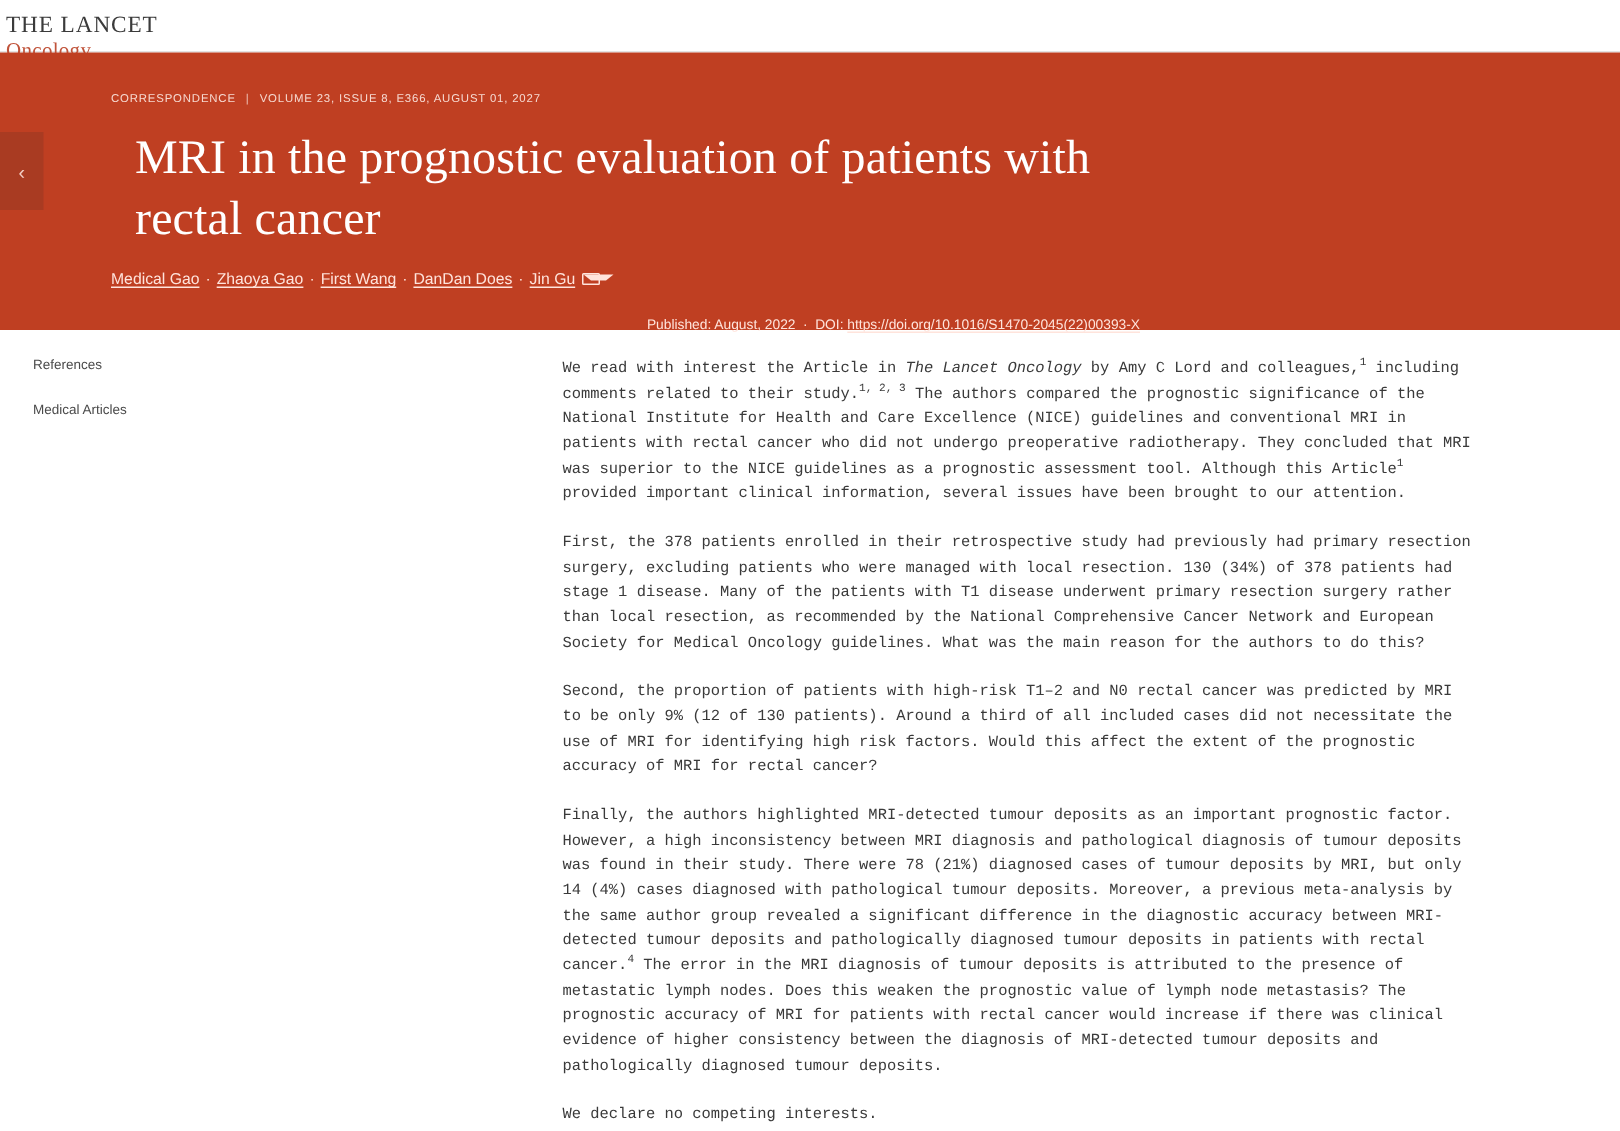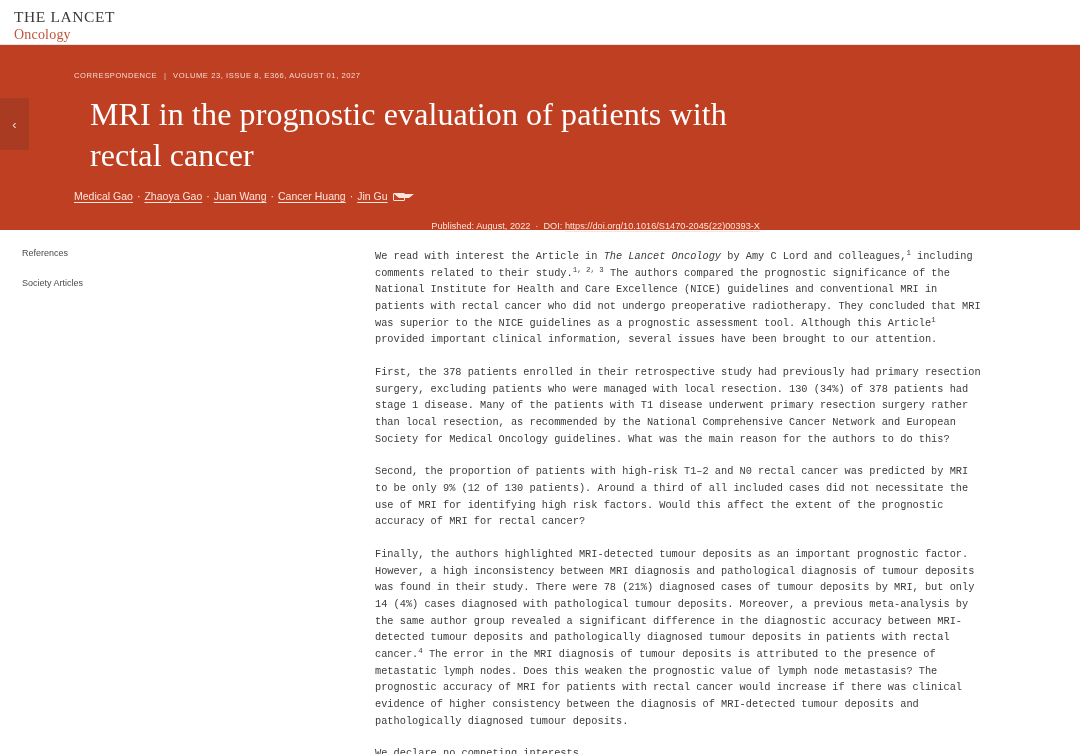--- a/index.html
+++ b/index.html
@@ -8,23 +8,23 @@
     width: 1080px;
     height: 754px;
     background: #ffffff;
     font-family: "Liberation Sans", sans-serif;
     color: #333333;
     overflow: hidden;
   }
 
   
   .masthead {
-    height: 45px;
+    height: 35px;
     border-bottom: 1px solid #e3e3e3;
-    padding: 8px 0 0 14px;
+    padding: 8px 0 0 4px;
   }
   .brand-line1 {
     font-family: "Liberation Serif", serif;
     font-size: 15.5px;
     letter-spacing: 0.6px;
     color: #3b3b3b;
   }
   .brand-line2 {
     font-family: Liberation Serif, serif;
     font-size: 14px;
@@ -162,35 +162,35 @@
   <div class="hero-inner">
     <div class="kicker">
       <span>CORRESPONDENCE</span>
       <span class="sep">|</span>
       <span>VOLUME 23, ISSUE 8, E366, AUGUST 01, 2027</span>
     </div>
 
     <h1 class="hero-title">MRI in the prognostic evaluation of patients with rectal cancer</h1>
 
     <div class="authors">
-      <a href="#">Medical Gao</a><span class="dot">·</span><a href="#">Zhaoya Gao</a><span class="dot">·</span><a href="#">Juan Wang</a><span class="dot">·</span><a href="#">Cancer Huang</a><span class="dot">·</span><a href="#">Jin Gu</a><span class="mail-icon"></span>
+      <a href="#">Medical Gao</a><span class="dot">·</span><a href="#">Zhaoya Gao</a><span class="dot">·</span><a href="#">First Wang</a><span class="dot">·</span><a href="#">DanDan Does</a><span class="dot">·</span><a href="#">Jin Gu</a><span class="mail-icon"></span>
     </div>
 
     <div class="pubinfo">
       <span>Published: August, 2022</span><span class="dot">·</span><span>DOI:</span>
       <a href="#">https://doi.org/10.1016/S1470-2045(22)00393-X</a>
     </div>
   </div>
 </div>
 
 <div class="body-wrap">
 
   <div class="left-nav">
     <div class="nav-item">References</div>
-    <div class="nav-item">Society Articles</div>
+    <div class="nav-item">Medical Articles</div>
   </div>
 
   <div class="article">
     <div id="paragraphs">
         <p><span>We read with interest the Article in </span><em>The Lancet Oncology</em><span> by Amy C Lord and colleagues,</span><sup>1</sup><span> including comments related to their study.</span><sup>1, 2, 3</sup><span> The authors compared the prognostic significance of the National Institute for Health and Care Excellence (NICE) guidelines and conventional MRI in patients with rectal cancer who did not undergo preoperative radiotherapy. They concluded that MRI was superior to the NICE guidelines as a prognostic assessment tool. Although this Article</span><sup>1</sup><span> provided important clinical information, several issues have been brought to our attention.</span></p>
         <p><span>First, the 378 patients enrolled in their retrospective study had previously had primary resection surgery, excluding patients who were managed with local resection. 130 (34%) of 378 patients had stage 1 disease. Many of the patients with T1 disease underwent primary resection surgery rather than local resection, as recommended by the National Comprehensive Cancer Network and European Society for Medical Oncology guidelines. What was the main reason for the authors to do this?</span></p>
         <p><span>Second, the proportion of patients with high-risk T1–2 and N0 rectal cancer was predicted by MRI to be only 9% (12 of 130 patients). Around a third of all included cases did not necessitate the use of MRI for identifying high risk factors. Would this affect the extent of the prognostic accuracy of MRI for rectal cancer?</span></p>
         <p><span>Finally, the authors highlighted MRI-detected tumour deposits as an important prognostic factor. However, a high inconsistency between MRI diagnosis and pathological diagnosis of tumour deposits was found in their study. There were 78 (21%) diagnosed cases of tumour deposits by MRI, but only 14 (4%) cases diagnosed with pathological tumour deposits. Moreover, a previous meta-analysis by the same author group revealed a significant difference in the diagnostic accuracy between MRI-detected tumour deposits and pathologically diagnosed tumour deposits in patients with rectal cancer.</span><sup>4</sup><span> The error in the MRI diagnosis of tumour deposits is attributed to the presence of metastatic lymph nodes. Does this weaken the prognostic value of lymph node metastasis? The prognostic accuracy of MRI for patients with rectal cancer would increase if there was clinical evidence of higher consistency between the diagnosis of MRI-detected tumour deposits and pathologically diagnosed tumour deposits.</span></p>
         <p><span>We declare no competing interests.</span></p>
       </div>

